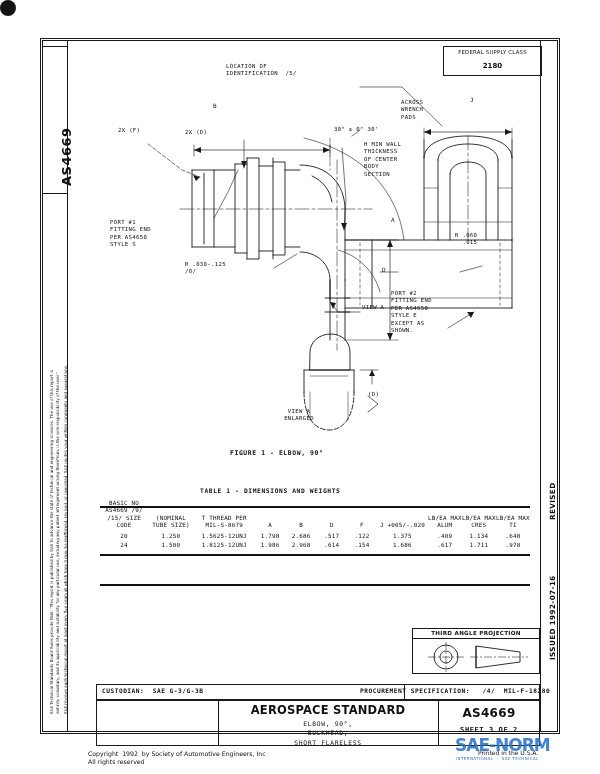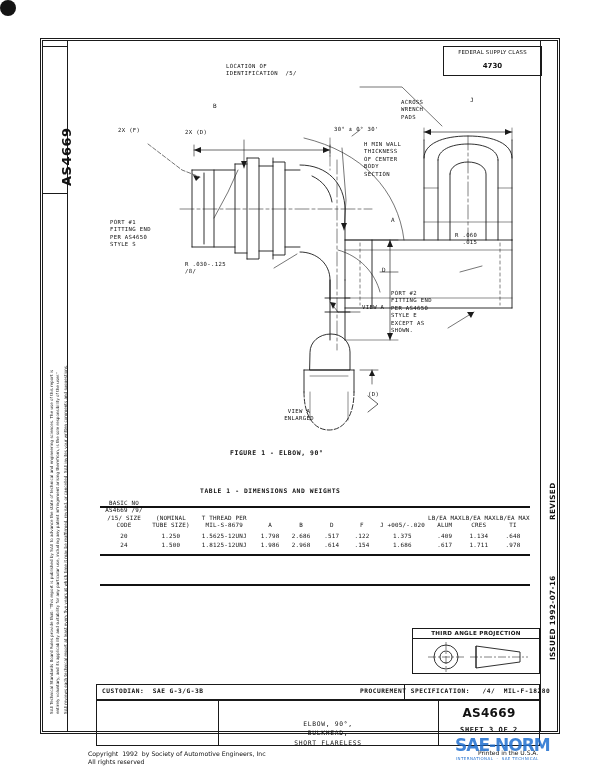--- a/index.html
+++ b/index.html
@@ -127,21 +127,21 @@
   <div class="t vert-up spine-note" style="left:50px;top:714px;">SAE Technical Standards Board Rules provide that:  "This report is published by SAE to advance the state of technical and engineering sciences.  The use of this report is</div>
   <div class="t vert-up spine-note" style="left:56px;top:714px;">entirely voluntary, and its applicability and suitability for any particular use, including any patent infringement arising therefrom, is the sole responsibility of the user."</div>
   <div class="t vert-up spine-note" style="left:64px;top:714px;">SAE reviews each technical report at least every five years at which time it may be reaffirmed, revised, or cancelled.  SAE invites your written comments and suggestions.</div>
 
   <div class="box" id="rspine-col"></div>
   <div class="t vert-up rspine-txt" style="left:549px;top:520px;">REVISED</div>
   <div class="t vert-up rspine-txt" style="left:549px;top:660px;">ISSUED 1992-07-16</div>
 
   <div class="box" id="fsc-box"></div>
   <div class="t" id="fsc-label">FEDERAL SUPPLY CLASS</div>
-  <div class="t" id="fsc-value">4730</div>
+  <div class="t" id="fsc-value">2180</div>
 
   <svg id="dwg-svg" viewBox="0 0 516 460">
     <g fill="none" stroke="#1a1a1a" stroke-width="0.9" stroke-linecap="round" stroke-linejoin="round">
 
       <path d="M150,130 L150,207"></path>
       <path d="M150,130 L193,130"></path>
       <path d="M150,207 L193,207"></path>
       <path d="M162,133 L162,204"></path>
       <path d="M172,130 L172,207"></path>
       <path d="M193,124 L193,213"></path>
@@ -389,20 +389,21 @@
   <div class="ln" id="tb-v2"></div>
 
   <div id="sae-logo" style="position:absolute;">
     
     
     
     
     
   </div>
 
+  <div class="t" id="tb-std">AEROSPACE STANDARD</div>
   <div class="t ctr" id="tb-sub">ELBOW, 90°,
 BULKHEAD,
 SHORT FLARELESS</div>
   <div class="t" id="tb-num">AS4669</div>
   <div class="t" id="tb-sheet">SHEET 3 OF 2</div>
 
   <div class="t" id="copyright">Copyright  1992  by Society of Automotive Engineers, Inc
 All rights reserved</div>
   <div class="t" id="printed">Printed in the U.S.A.</div>
 

